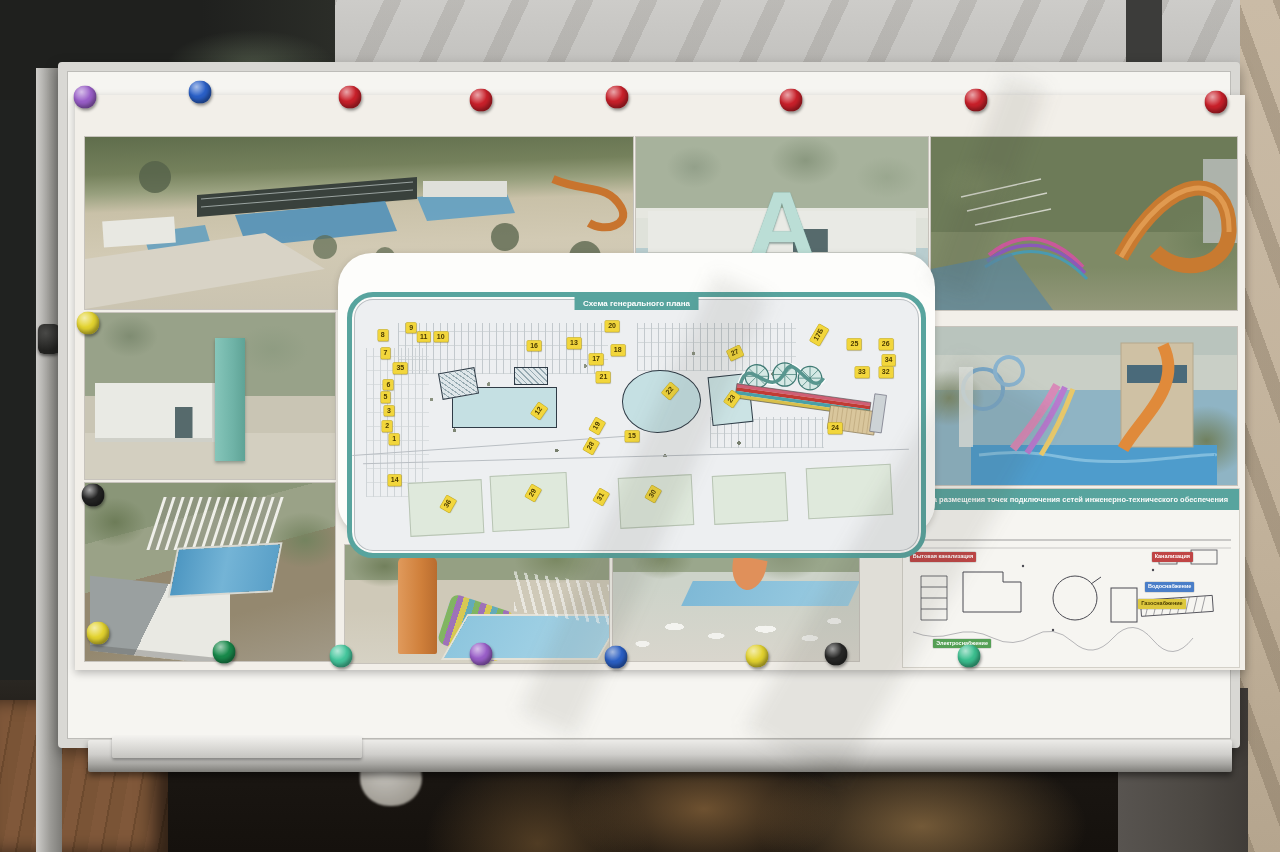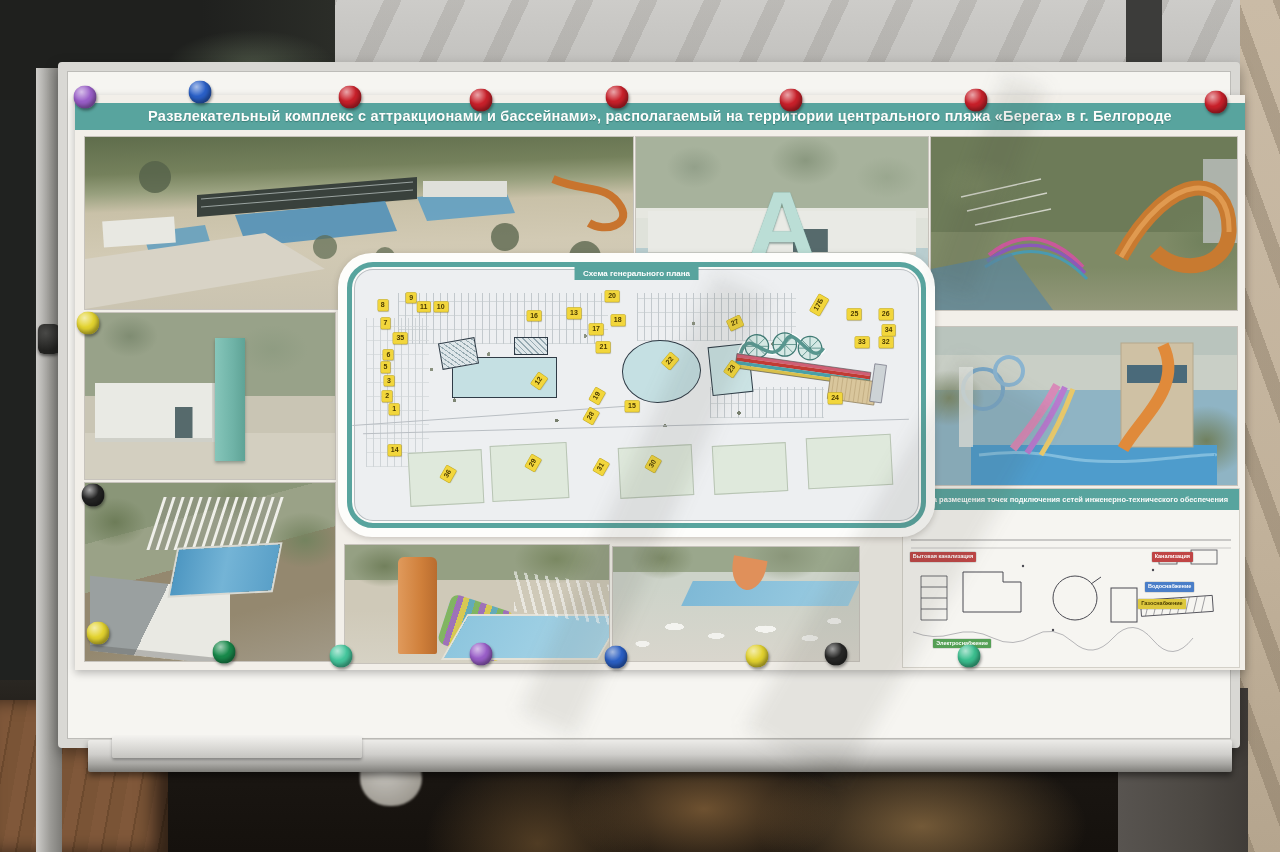--- a/index.html
+++ b/index.html
@@ -149,21 +149,21 @@
     font-size:7.5px;font-weight:700;text-align:center;line-height:21px;}
   .ebody{position:absolute;left:0;top:21px;width:336px;height:157px;background:#f6f5f1;}
   .chip{position:absolute;font-size:5.5px;font-weight:700;line-height:1;padding:2px 3px;border-radius:1px;
     color:#fff;white-space:nowrap;box-shadow:0 0 0 .5px rgba(0,0,0,.2);}
 
   
   .plan{position:absolute;left:263px;top:158px;width:597px;height:284px;background:#fdfdfb;
     border-radius:34px;padding:9px;box-shadow:0 2px 6px rgba(70,65,55,.25);z-index:5;}
   .plan-body{position:relative;width:100%;height:100%;border:5px solid #58a49e;border-radius:26px;
     background:#edeff1;overflow:hidden;
-    box-shadow:inset 0 0 0 2px #fbfbf9, inset 0 0 0 3px #b9bec2;}
+    box-shadow:inset 0 0 0 2px #fbfbf9, inset 0 0 0 3px #b9bec2;margin-top:30px;}
   .plan-title{position:absolute;left:50%;top:0;transform:translateX(-50%);background:#58a49e;color:#fff;
     font-size:8px;font-weight:700;padding:2px 9px;z-index:6;}
   .hatch{position:absolute;background:
     repeating-linear-gradient(90deg,#c3c9cd 0 1px, rgba(0,0,0,0) 1px 7px),
     repeating-linear-gradient(0deg,#d3d8da 0 1px, rgba(0,0,0,0) 1px 14px);}
   .h1{left:8%;top:10%;width:37%;height:20%;}
   .h2{left:50%;top:10%;width:28%;height:19%;}
   .h3{left:63%;top:47%;width:20%;height:12%;}
   .h4{left:2.5%;top:20%;width:11%;height:58%;opacity:.7;}
   .pool{position:absolute;background:#c5e0e3;border:1px solid #2f3b46;}
@@ -229,21 +229,20 @@
   <div class="mullion"></div>
   <div class="column-br"></div>
 
   <div class="stand-post"></div>
   <div class="stand-knob"></div>
   <div class="board"></div>
   <div class="tray"></div>
   <div class="tray-cap"></div>
 
   <div class="poster">
-    <div class="ptitle">Развлекательный комплекс с аттракционами и бассейнами», располагаемый на территории центрального пляжа «Берега» в г. Белгороде</div>
 
     <div class="render r1">
       <svg viewBox="0 0 548 172" width="548" height="172">
         <polygon points="112,58 332,40 332,62 112,80" fill="#39413c"></polygon>
         <path d="M116 62 L328 45 M116 70 L328 53" stroke="#9aa3a0" stroke-width="1" fill="none"></path>
         <polygon points="150,78 300,64 312,94 162,110" fill="#4f90b8" opacity=".88"></polygon>
         <polygon points="332,60 420,52 430,76 342,84" fill="#5a9ec4" opacity=".85"></polygon>
         <polygon points="58,96 120,88 126,108 64,116" fill="#5f9ec0" opacity=".85"></polygon>
         <rect x="18" y="82" width="72" height="26" fill="#e8e8e2" transform="rotate(-4 54 95)"></rect>
         <rect x="338" y="44" width="84" height="16" fill="#dfe0da"></rect>

